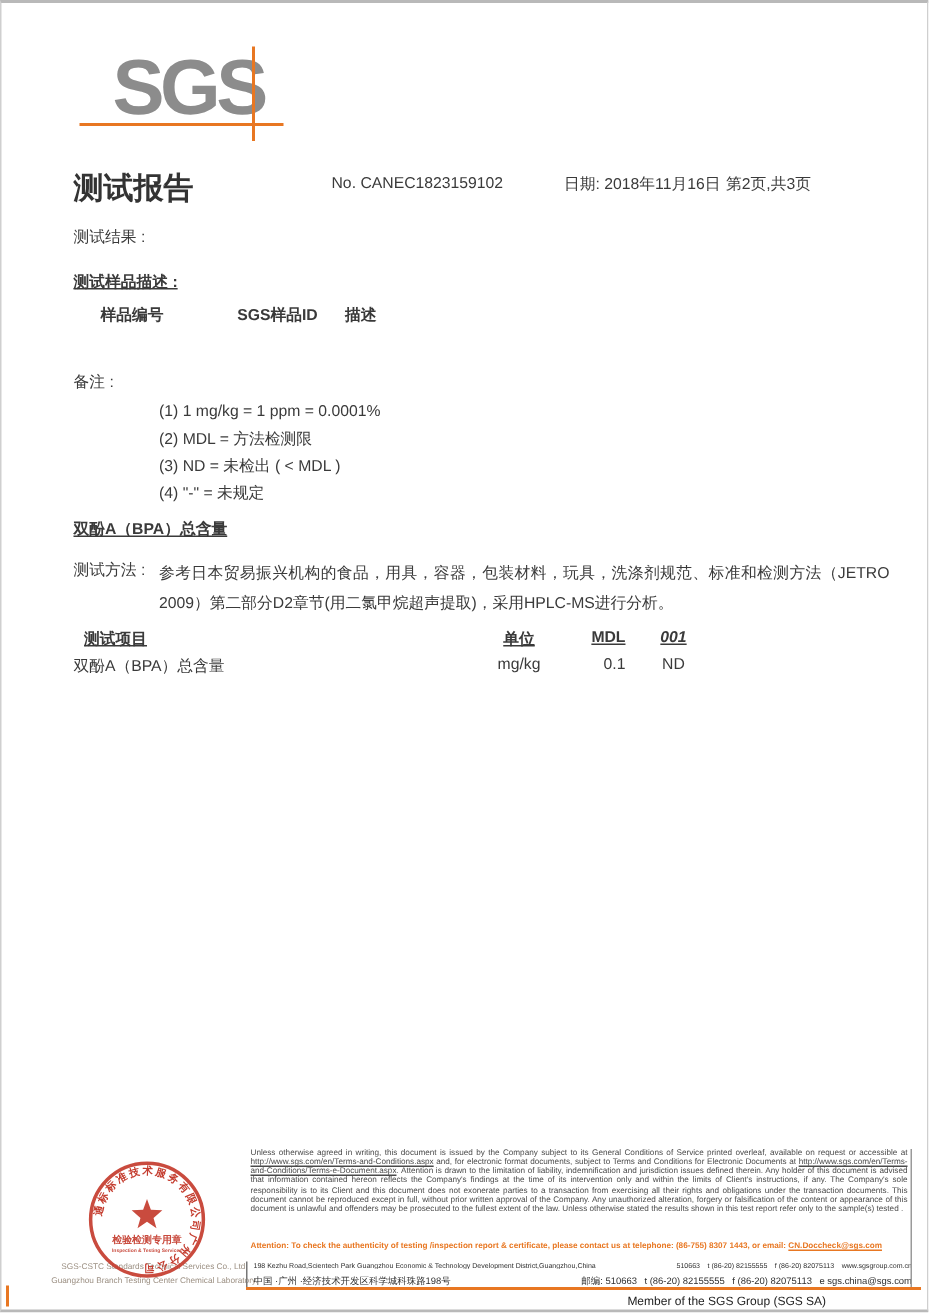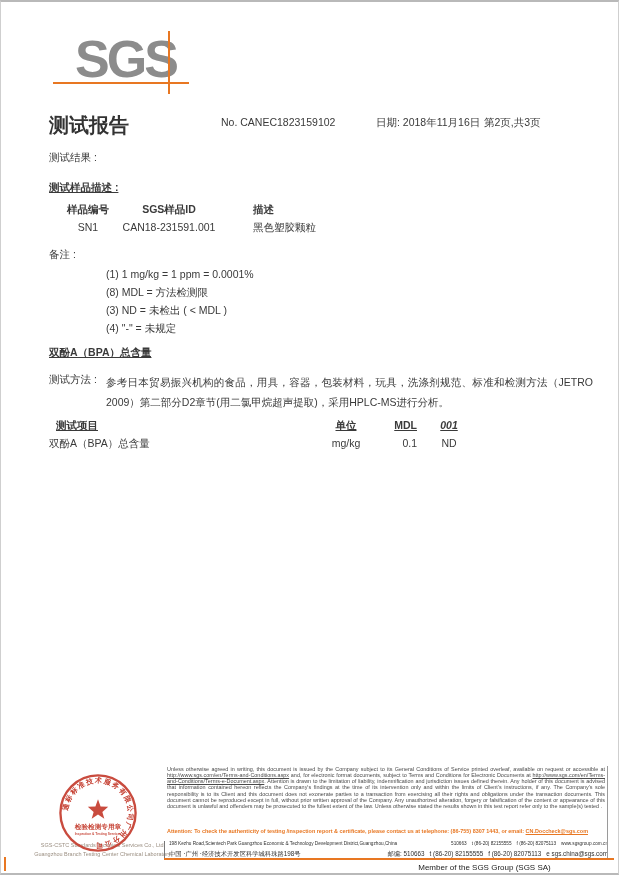--- a/index.html
+++ b/index.html
@@ -29,22 +29,22 @@
   .doc-title{left:48px;top:110px;font-size:20px;font-weight:bold;color:#333;}
   .report-no{left:220px;top:114px;font-size:10.5px;}
   .report-date{left:375px;top:114px;font-size:10.5px;}
   .page-info{left:483px;top:114px;font-size:10.5px;}
 
   .results-label{left:48px;top:149px;font-size:10.5px;}
   .sample-heading{left:48px;top:179px;font-size:10.5px;font-weight:bold;text-decoration:underline;}
 
   .srow{position:absolute;left:0;width:100%;height:16px;font-size:10.5px;}
   .srow .c1{position:absolute;left:52px;width:70px;text-align:center;}
-  .srow .c2{position:absolute;left:118px;width:100px;text-align:center;}
-  .srow .c3{position:absolute;left:252px;}
+  .srow .c2{position:absolute;left:134px;width:100px;text-align:center;}
+  .srow .c3{position:absolute;left:229px;}
   .srow.hdr{font-weight:bold;}
 
   .notes-label{left:48px;top:246px;font-size:10.5px;}
   .note-line{left:105px;font-size:10.5px;}
 
   .bpa-heading{left:48px;top:344px;font-size:10.5px;font-weight:bold;text-decoration:underline;}
   .method-label{left:48px;top:371px;font-size:10.5px;}
   .method-text{left:105px;top:371px;width:487px;font-size:10.5px;line-height:19.5px;text-align:justify;}
 
   .rtrow{position:absolute;left:0;width:100%;height:16px;font-size:10.5px;}
@@ -94,29 +94,24 @@
   <div class="abs page-info">第2页,共3页</div>
 
   <div class="abs results-label">测试结果 :</div>
   <div class="abs sample-heading">测试样品描述 :</div>
 
   <div class="srow hdr" style="top:201px;">
     <span class="c1">样品编号</span>
     <span class="c2">SGS样品ID</span>
     <span class="c3">描述</span>
   </div>
-  <div class="srow" style="top:219px;">
-    <span class="c1">SN1</span>
-    <span class="c2">CAN18-231591.001</span>
-    <span class="c3">黑色塑胶颗粒</span>
-  </div>
 
   <div class="abs notes-label">备注 :</div>
   <div class="abs note-line" style="top:266px;">(1) 1 mg/kg = 1 ppm = 0.0001%</div>
-  <div class="abs note-line" style="top:284px;">(8) MDL = 方法检测限</div>
+  <div class="abs note-line" style="top:284px;">(2) MDL = 方法检测限</div>
   <div class="abs note-line" style="top:302px;">(3) ND = 未检出 ( &lt; MDL )</div>
   <div class="abs note-line" style="top:320px;">(4) "-" = 未规定</div>
 
   <div class="abs bpa-heading">双酚A（BPA）总含量</div>
   <div class="abs method-label">测试方法 :</div>
   <div class="abs method-text">参考日本贸易振兴机构的食品，用具，容器，包装材料，玩具，洗涤剂规范、标准和检测方法（JETRO 2009）第二部分D2章节(用二氯甲烷超声提取)，采用HPLC-MS进行分析。</div>
 
   <div class="rtrow hdr" style="top:417px;">
     <span class="item">测试项目</span>
     <span class="unit">单位</span>

